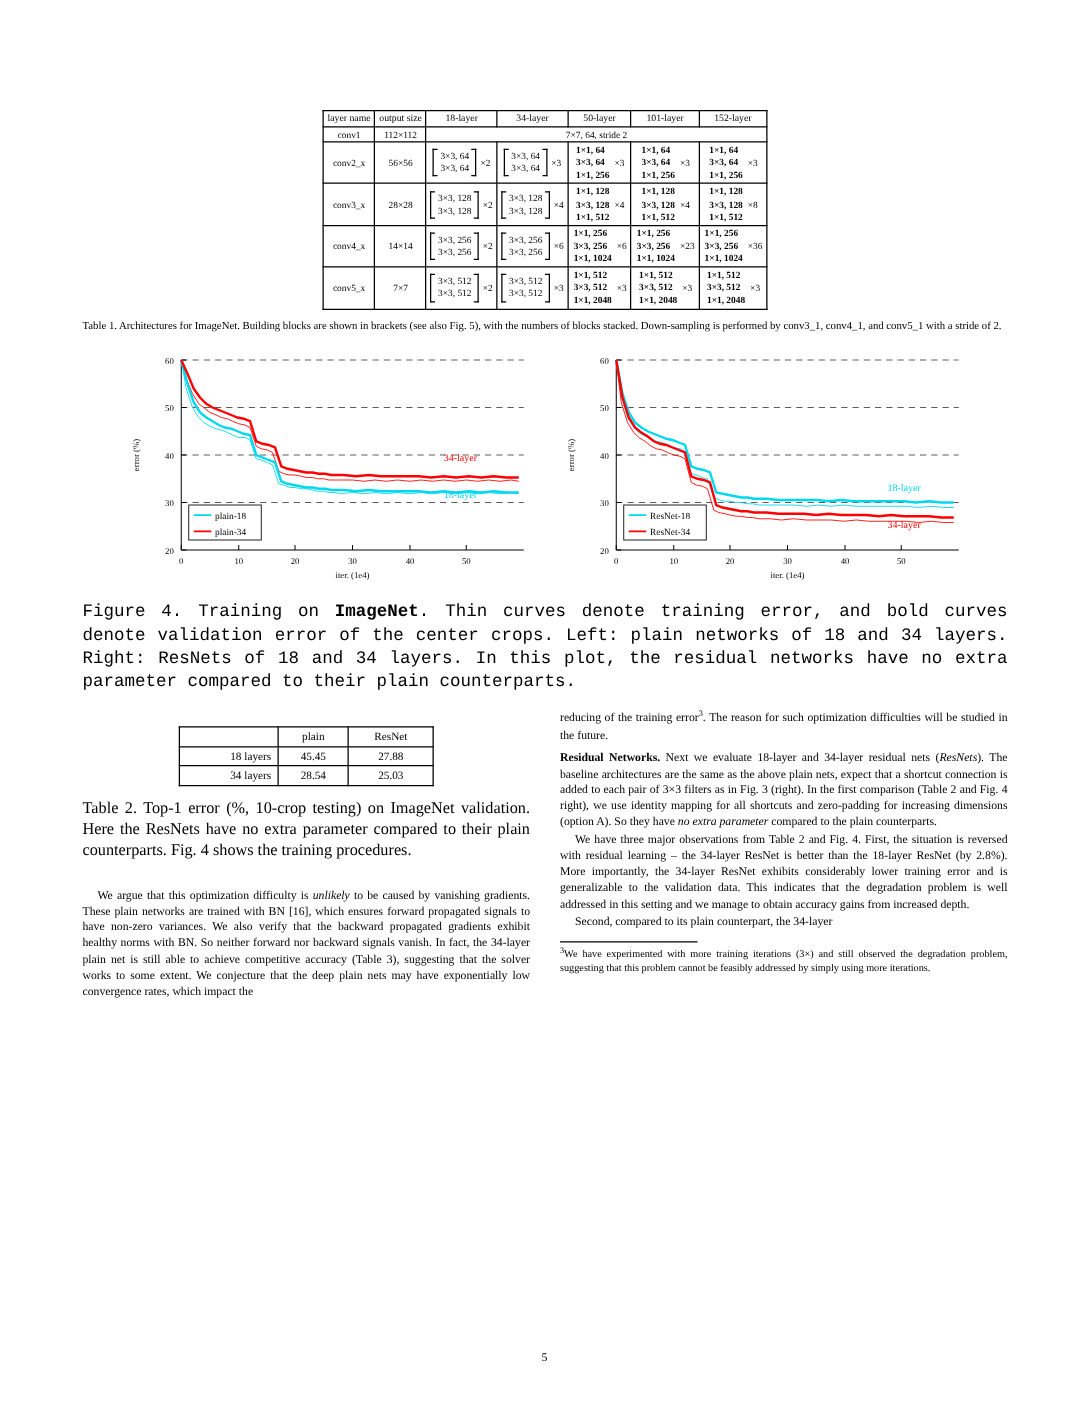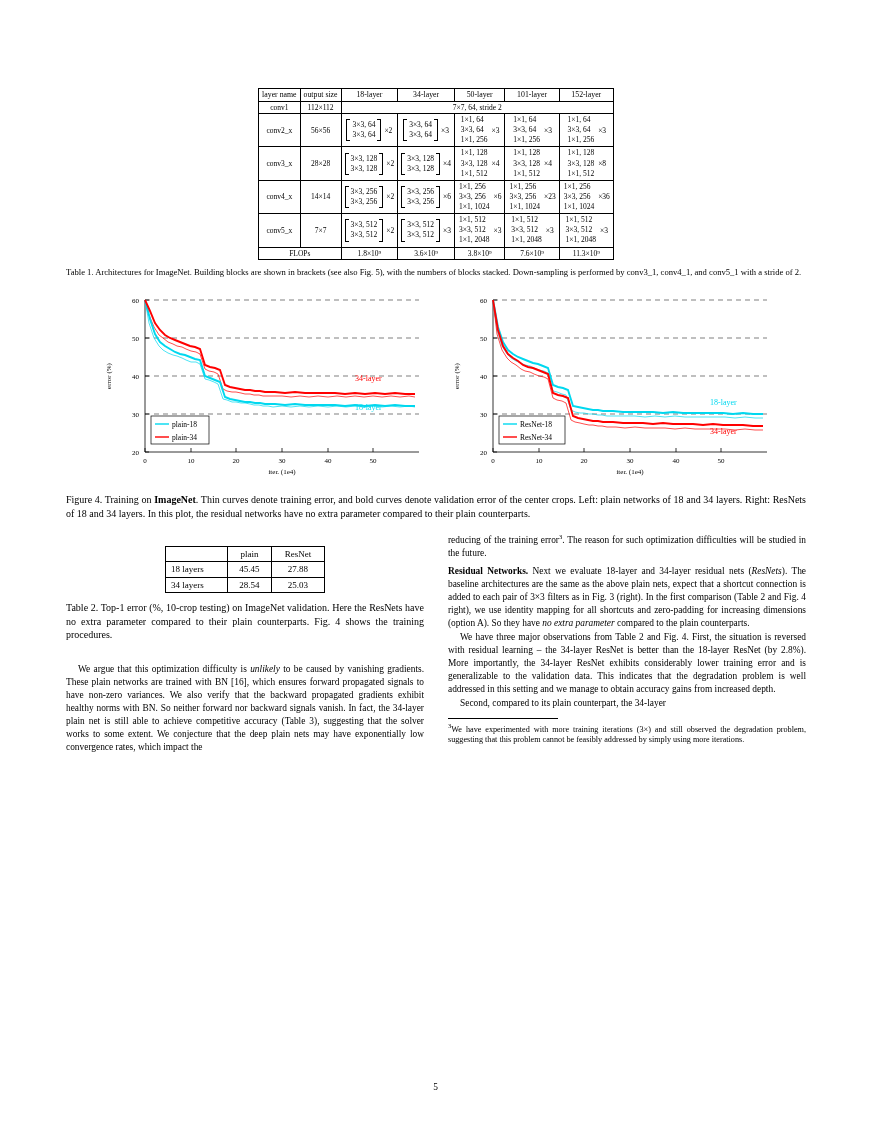--- a/index.html
+++ b/index.html
@@ -80,35 +80,37 @@
     align-items: center;
     line-height: 1.35;
     padding: 0 2px;
   }
   .plainlines {
     display: flex;
     flex-direction: column;
     align-items: flex-start;
     line-height: 1.35;
     padding: 0 1px;
+    font-weight: bold;
   }
   .mult { font-size: 7.5px; }
 
   
   .caption {
     font-size: 8.6px;
     line-height: 1.33;
     text-align: justify;
     margin-top: 7px;
   }
   .fig-caption {
-    font-size: 10px;
+    font-size: 14px;
     line-height: 1.33;
     text-align: justify;
     margin-top: 6px;
+    font-family: Liberation Mono, monospace;
   }
 
   
   .figures {
     display: flex;
     justify-content: center;
     gap: 18px;
     margin-top: 14px;
   }
   .chart-box {
@@ -131,29 +133,29 @@
     text-align: justify;
   }
   .col p { margin: 0 0 0 0; text-indent: 12px; }
   .col p.noindent { text-indent: 0; }
   .col p + p { margin-top: 1px; }
 
   table.res {
     border-collapse: collapse;
     font-size: 9px;
     margin: 4px auto 0 auto;
-    width: 160px;
+    width: 204px;
   }
   table.res td, table.res th {
     border: 1px solid #000;
     text-align: center;
     padding: 1px 5px;
     font-weight: normal;
   }
-  table.res td.rowlab { text-align: left; }
+  table.res td.rowlab { text-align: right; }
   .bold { font-weight: bold; }
 
   .footnote-rule {
     border: none;
     border-top: 1px solid #000;
     width: 110px;
     margin: 8px 0 3px 0;
   }
   .footnote {
     font-size: 8.2px;
@@ -417,28 +419,20 @@
                 <span class="plainlines">
                   <span>1×1, 512</span>
                   <span>3×3, 512</span>
                   <span>1×1, 2048</span>
                 </span>
                 <span class="mult">×3</span>
               </div>
             </td>
           </tr>
 
-          <tr>
-            <td colspan="2">FLOPs</td>
-            <td>1.8×10⁹</td>
-            <td>3.6×10⁹</td>
-            <td>3.8×10⁹</td>
-            <td>7.6×10⁹</td>
-            <td>11.3×10⁹</td>
-          </tr>
         </tbody>
       </table>
     </div>
 
     <div class="caption">Table 1. Architectures for ImageNet. Building blocks are shown in brackets (see also Fig. 5), with the numbers of blocks stacked. Down-sampling is performed by conv3_1, conv4_1, and conv5_1 with a stride of 2.</div>
 
     <div class="figures">
       <div class="chart-box">
         <svg class="plot-svg" width="330" height="195" viewBox="0 0 330 195">
 
@@ -579,21 +573,21 @@
             <td>27.88</td>
           </tr>
           <tr>
             <td class="rowlab">34 layers</td>
             <td>28.54</td>
             <td class="bold">25.03</td>
           </tr>
         </tbody>
           </table>
 
-        <p class="noindent" style="margin-top:8px; font-size:10px; line-height:1.33;">Table 2. Top-1 error (%, 10-crop testing) on ImageNet validation. Here the ResNets have no extra parameter compared to their plain counterparts. Fig. 4 shows the training procedures.</p>
+        <p class="noindent" style="margin-top:8px; font-size:13px; line-height:1.33;">Table 2. Top-1 error (%, 10-crop testing) on ImageNet validation. Here the ResNets have no extra parameter compared to their plain counterparts. Fig. 4 shows the training procedures.</p>
 
         <div style="height:22px"></div>
 
         <p><span>We argue that this optimization difficulty is </span><i>unlikely</i><span> to be caused by vanishing gradients. These plain networks are trained with BN [16], which ensures forward propagated signals to have non-zero variances. We also verify that the backward propagated gradients exhibit healthy norms with BN. So neither forward nor backward signals vanish. In fact, the 34-layer plain net is still able to achieve competitive accuracy (Table 3), suggesting that the solver works to some extent. We conjecture that the deep plain nets may have exponentially low convergence rates, which impact the</span></p>
       </div>
 
       <div class="col">
         <p class="noindent"><span>reducing of the training error</span><sup>3</sup><span>. The reason for such optimization difficulties will be studied in the future.</span></p>
         <p class="noindent" style="margin-top:5px"><b>Residual Networks.</b><span>  Next we evaluate 18-layer and 34-layer residual nets (</span><i>ResNets</i><span>). The baseline architectures are the same as the above plain nets, expect that a shortcut connection is added to each pair of 3×3 filters as in Fig. 3 (right). In the first comparison (Table 2 and Fig. 4 right), we use identity mapping for all shortcuts and zero-padding for increasing dimensions (option A). So they have </span><i>no extra parameter</i><span> compared to the plain counterparts.</span></p>
         <p>We have three major observations from Table 2 and Fig. 4. First, the situation is reversed with residual learning – the 34-layer ResNet is better than the 18-layer ResNet (by 2.8%). More importantly, the 34-layer ResNet exhibits considerably lower training error and is generalizable to the validation data. This indicates that the degradation problem is well addressed in this setting and we manage to obtain accuracy gains from increased depth.</p>

